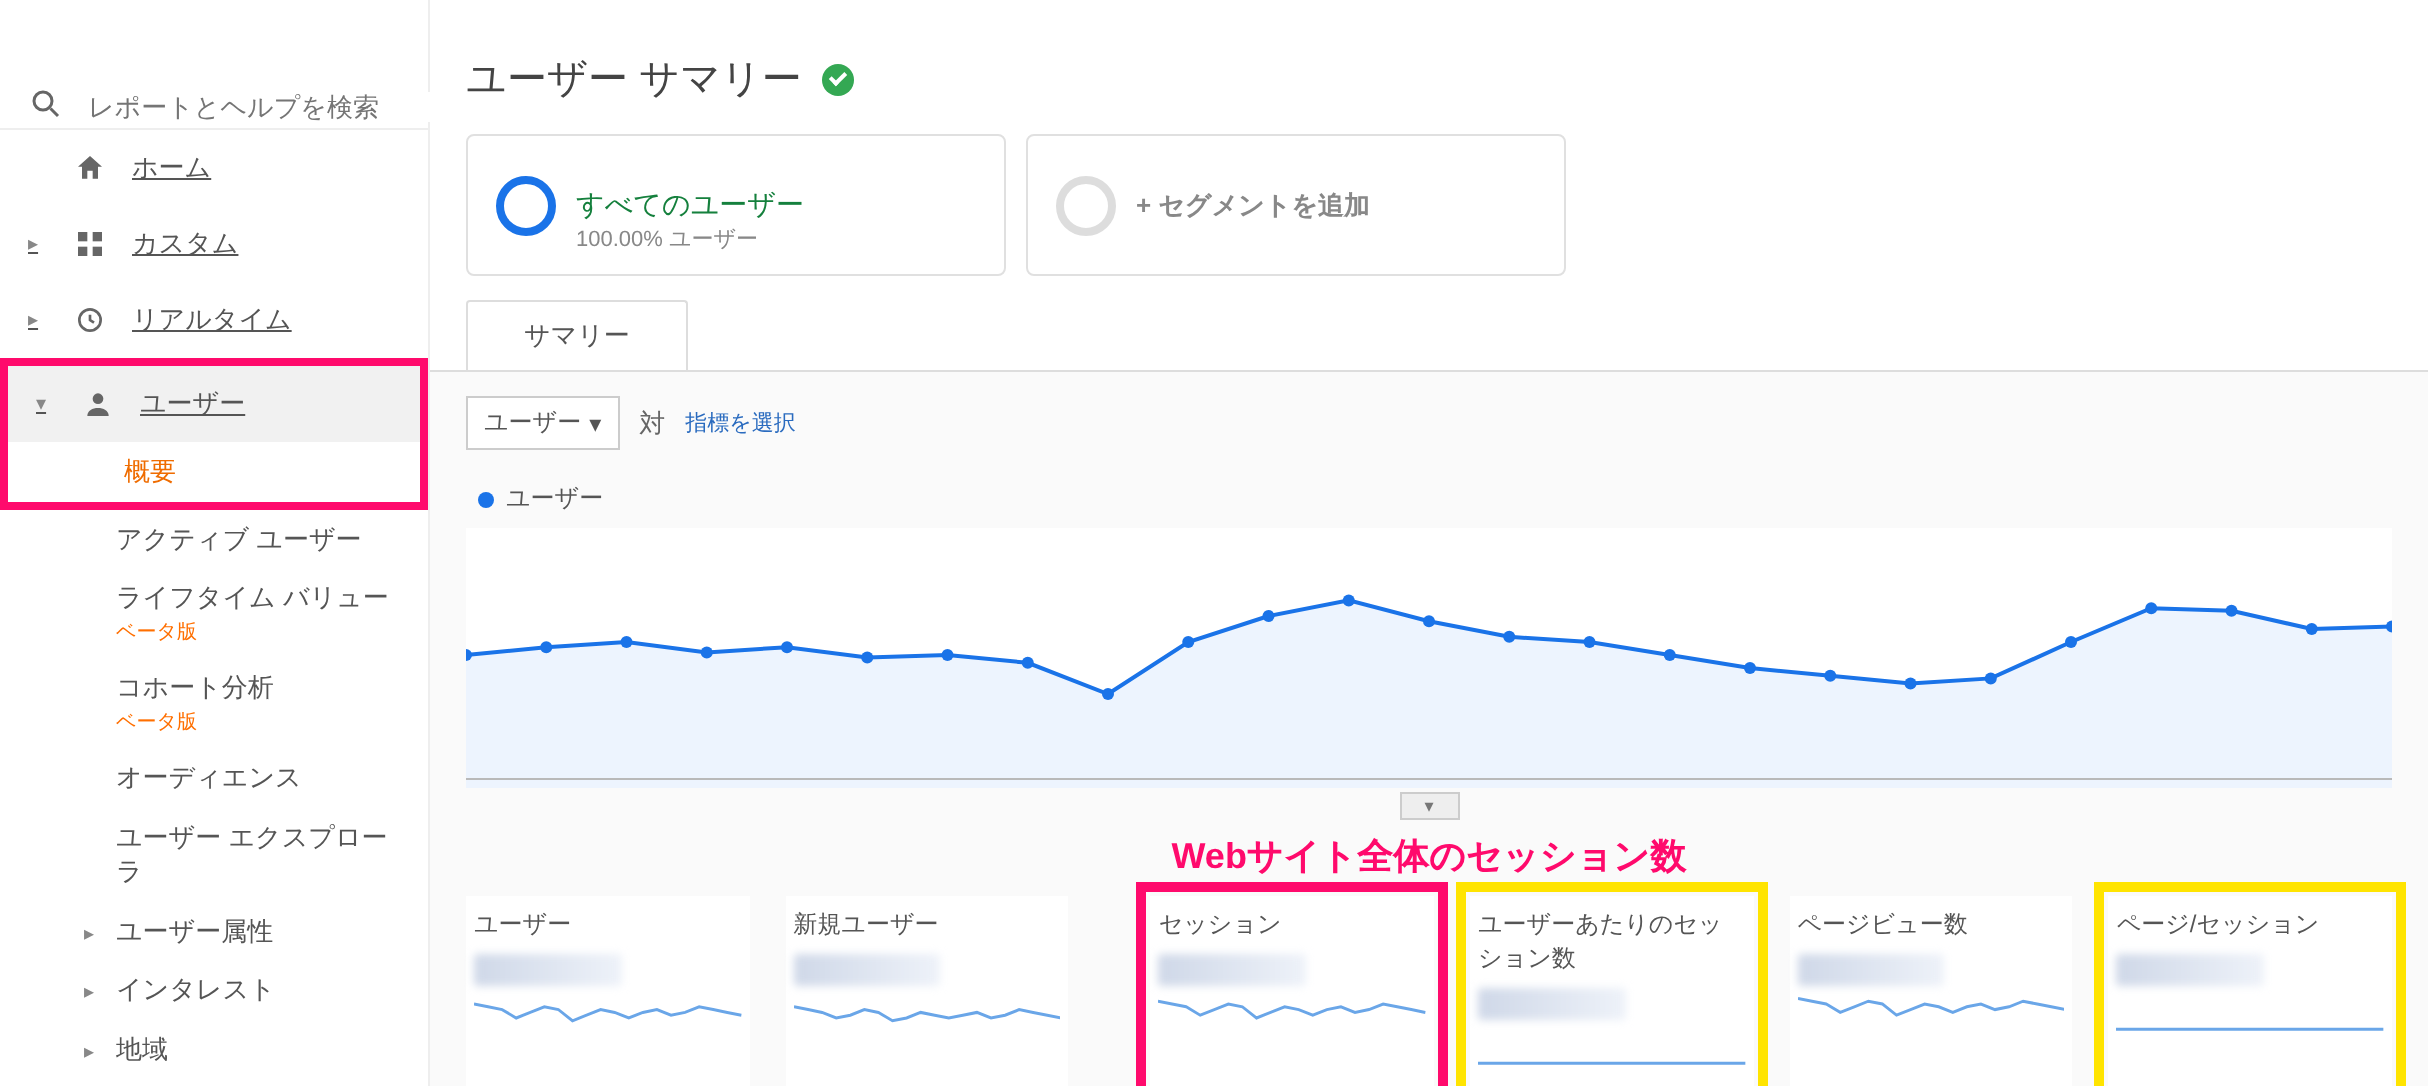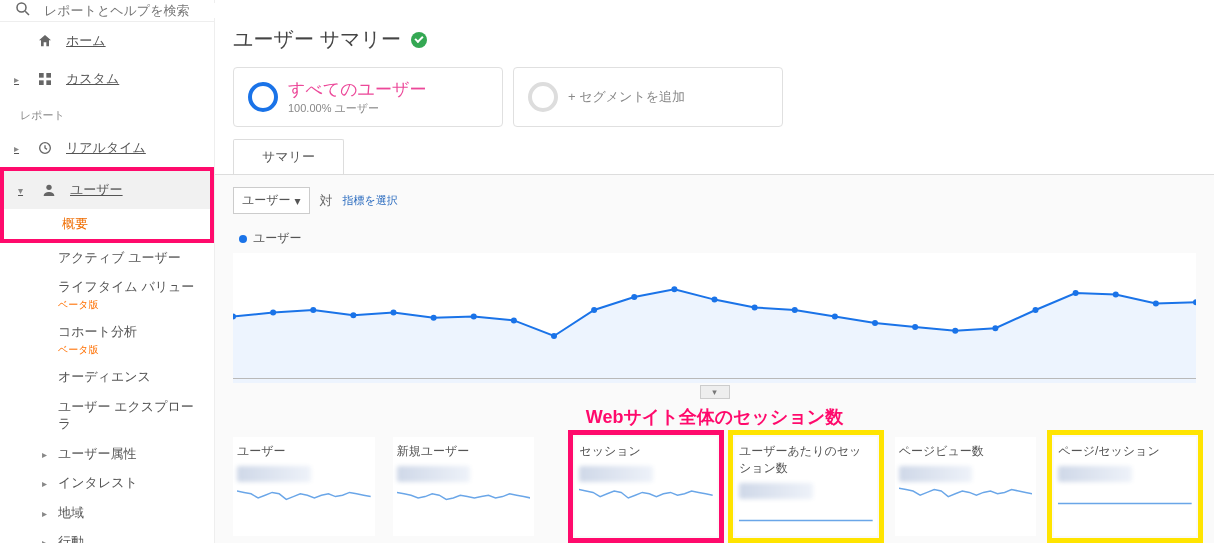--- a/index.html
+++ b/index.html
@@ -1,21 +1,21 @@
 <!DOCTYPE html>
 <html><head>
 <meta charset="utf-8">
 <style>
   * { box-sizing: border-box; margin: 0; padding: 0; }
   body { font-family: Arial, "Hiragino Sans", "Meiryo", sans-serif; font-size: 13px; color: #555; background: #fff; width: 1214px; height: 543px; overflow: hidden; }
   .layout { display: flex; width: 100%; height: 100%; }
 
   
   .sidebar { width: 215px; flex-shrink: 0; border-right: 1px solid #eee; display: flex; flex-direction: column; }
-  .search-row { display: flex; align-items: center; height: 44px; padding: 0 14px; gap: 12px; border-bottom: 1px solid #eee; }
+  .search-row { display: flex; align-items: center; height: 44px; padding: 0 14px; gap: 12px; border-bottom: 1px solid #eee; margin-top: 43px; }
   .search-icon { width: 18px; height: 18px; color: #666; }
   .search-input { border: none; outline: none; font-size: 13px; color: #888; flex: 1; }
   .nav-item { display: flex; align-items: center; padding: 10px 14px; gap: 12px; color: #555; cursor: pointer; text-decoration: underline; }
   .nav-item .chev { width: 10px; color: #888; font-size: 10px; }
   .nav-item .ico { width: 18px; display: flex; justify-content: center; color: #666; }
   .nav-section-label { padding: 10px 14px 6px 20px; font-size: 11px; color: #888; }
   .nav-users { background: #f1f1f1; }
   .highlight-box { border: 4px solid #ff0a6c; }
   .subnav { padding-left: 58px; }
   .subnav-item { padding: 6px 8px 6px 0; font-size: 13px; color: #555; cursor: pointer; line-height: 1.35; }
@@ -27,23 +27,23 @@
   .main { flex: 1; background: #fafafa; display: flex; flex-direction: column; overflow: hidden; }
   .page-title-row { display: flex; align-items: center; gap: 10px; padding: 26px 18px 14px; background: #fff; }
   .page-title { font-size: 20px; font-weight: 400; color: #444; }
   .verified { width: 16px; height: 16px; border-radius: 50%; background: #34a853; position: relative; }
   .verified::after { content: ""; position: absolute; left: 4px; top: 4px; width: 6px; height: 3px; border-left: 2px solid #fff; border-bottom: 2px solid #fff; transform: rotate(-45deg); }
 
   .segments { display: flex; gap: 10px; padding: 0 18px 12px; background: #fff; }
   .seg-card { border: 1px solid #e0e0e0; border-radius: 4px; padding: 10px 14px; display: flex; align-items: center; gap: 10px; min-width: 270px; }
   .seg-ring { width: 30px; height: 30px; border: 4px solid #1a73e8; border-radius: 50%; }
   .seg-ring.gray { border-color: #ddd; }
-  .seg-title { font-size: 17px; color: #ec4899; font-weight: 500; }
+  .seg-title { font-size: 14px; color: #15803d; font-weight: 500; margin-top: 16px; }
   .seg-sub { font-size: 11px; color: #888; }
-  .seg-add { color: #888; }
+  .seg-add { color: #888; font-weight: bold; }
 
   .tab-row { display: flex; padding: 0 18px; background: #fff; border-bottom: 1px solid #ddd; }
   .tab { padding: 8px 28px; border: 1px solid #ddd; border-bottom: none; background: #fff; font-size: 13px; color: #555; font-weight: 500; border-radius: 2px 2px 0 0; }
 
   .controls { display: flex; align-items: center; gap: 10px; padding: 12px 18px; }
   .select-btn { border: 1px solid #ccc; background: #fff; padding: 4px 8px; font-size: 12px; color: #555; display: inline-flex; align-items: center; gap: 4px; }
   .vs { font-size: 13px; color: #666; }
   .link-small { font-size: 11px; color: #2a6bbf; cursor: pointer; }
 
   .legend { display: flex; align-items: center; gap: 6px; padding: 4px 24px 6px; font-size: 12px; color: #555; }
@@ -100,21 +100,20 @@
         <svg width="16" height="16" viewBox="0 0 24 24" fill="#666">
             <rect x="3" y="3" width="7" height="7"></rect>
             <rect x="14" y="3" width="7" height="7"></rect>
             <rect x="3" y="14" width="7" height="7"></rect>
             <rect x="14" y="14" width="7" height="7"></rect>
           </svg>
       </span>
       <span>カスタム</span>
     </div>
 
-    <div class="nav-section-label">レポート</div>
 
     <div class="nav-item">
       <span class="chev">▸</span>
       <span class="ico">
         <svg width="16" height="16" viewBox="0 0 24 24" fill="none" stroke="#666" stroke-width="2">
             <circle cx="12" cy="12" r="8"></circle>
             <path d="M12 8v4l3 2"></path>
           </svg>
       </span>
       <span>リアルタイム</span>

